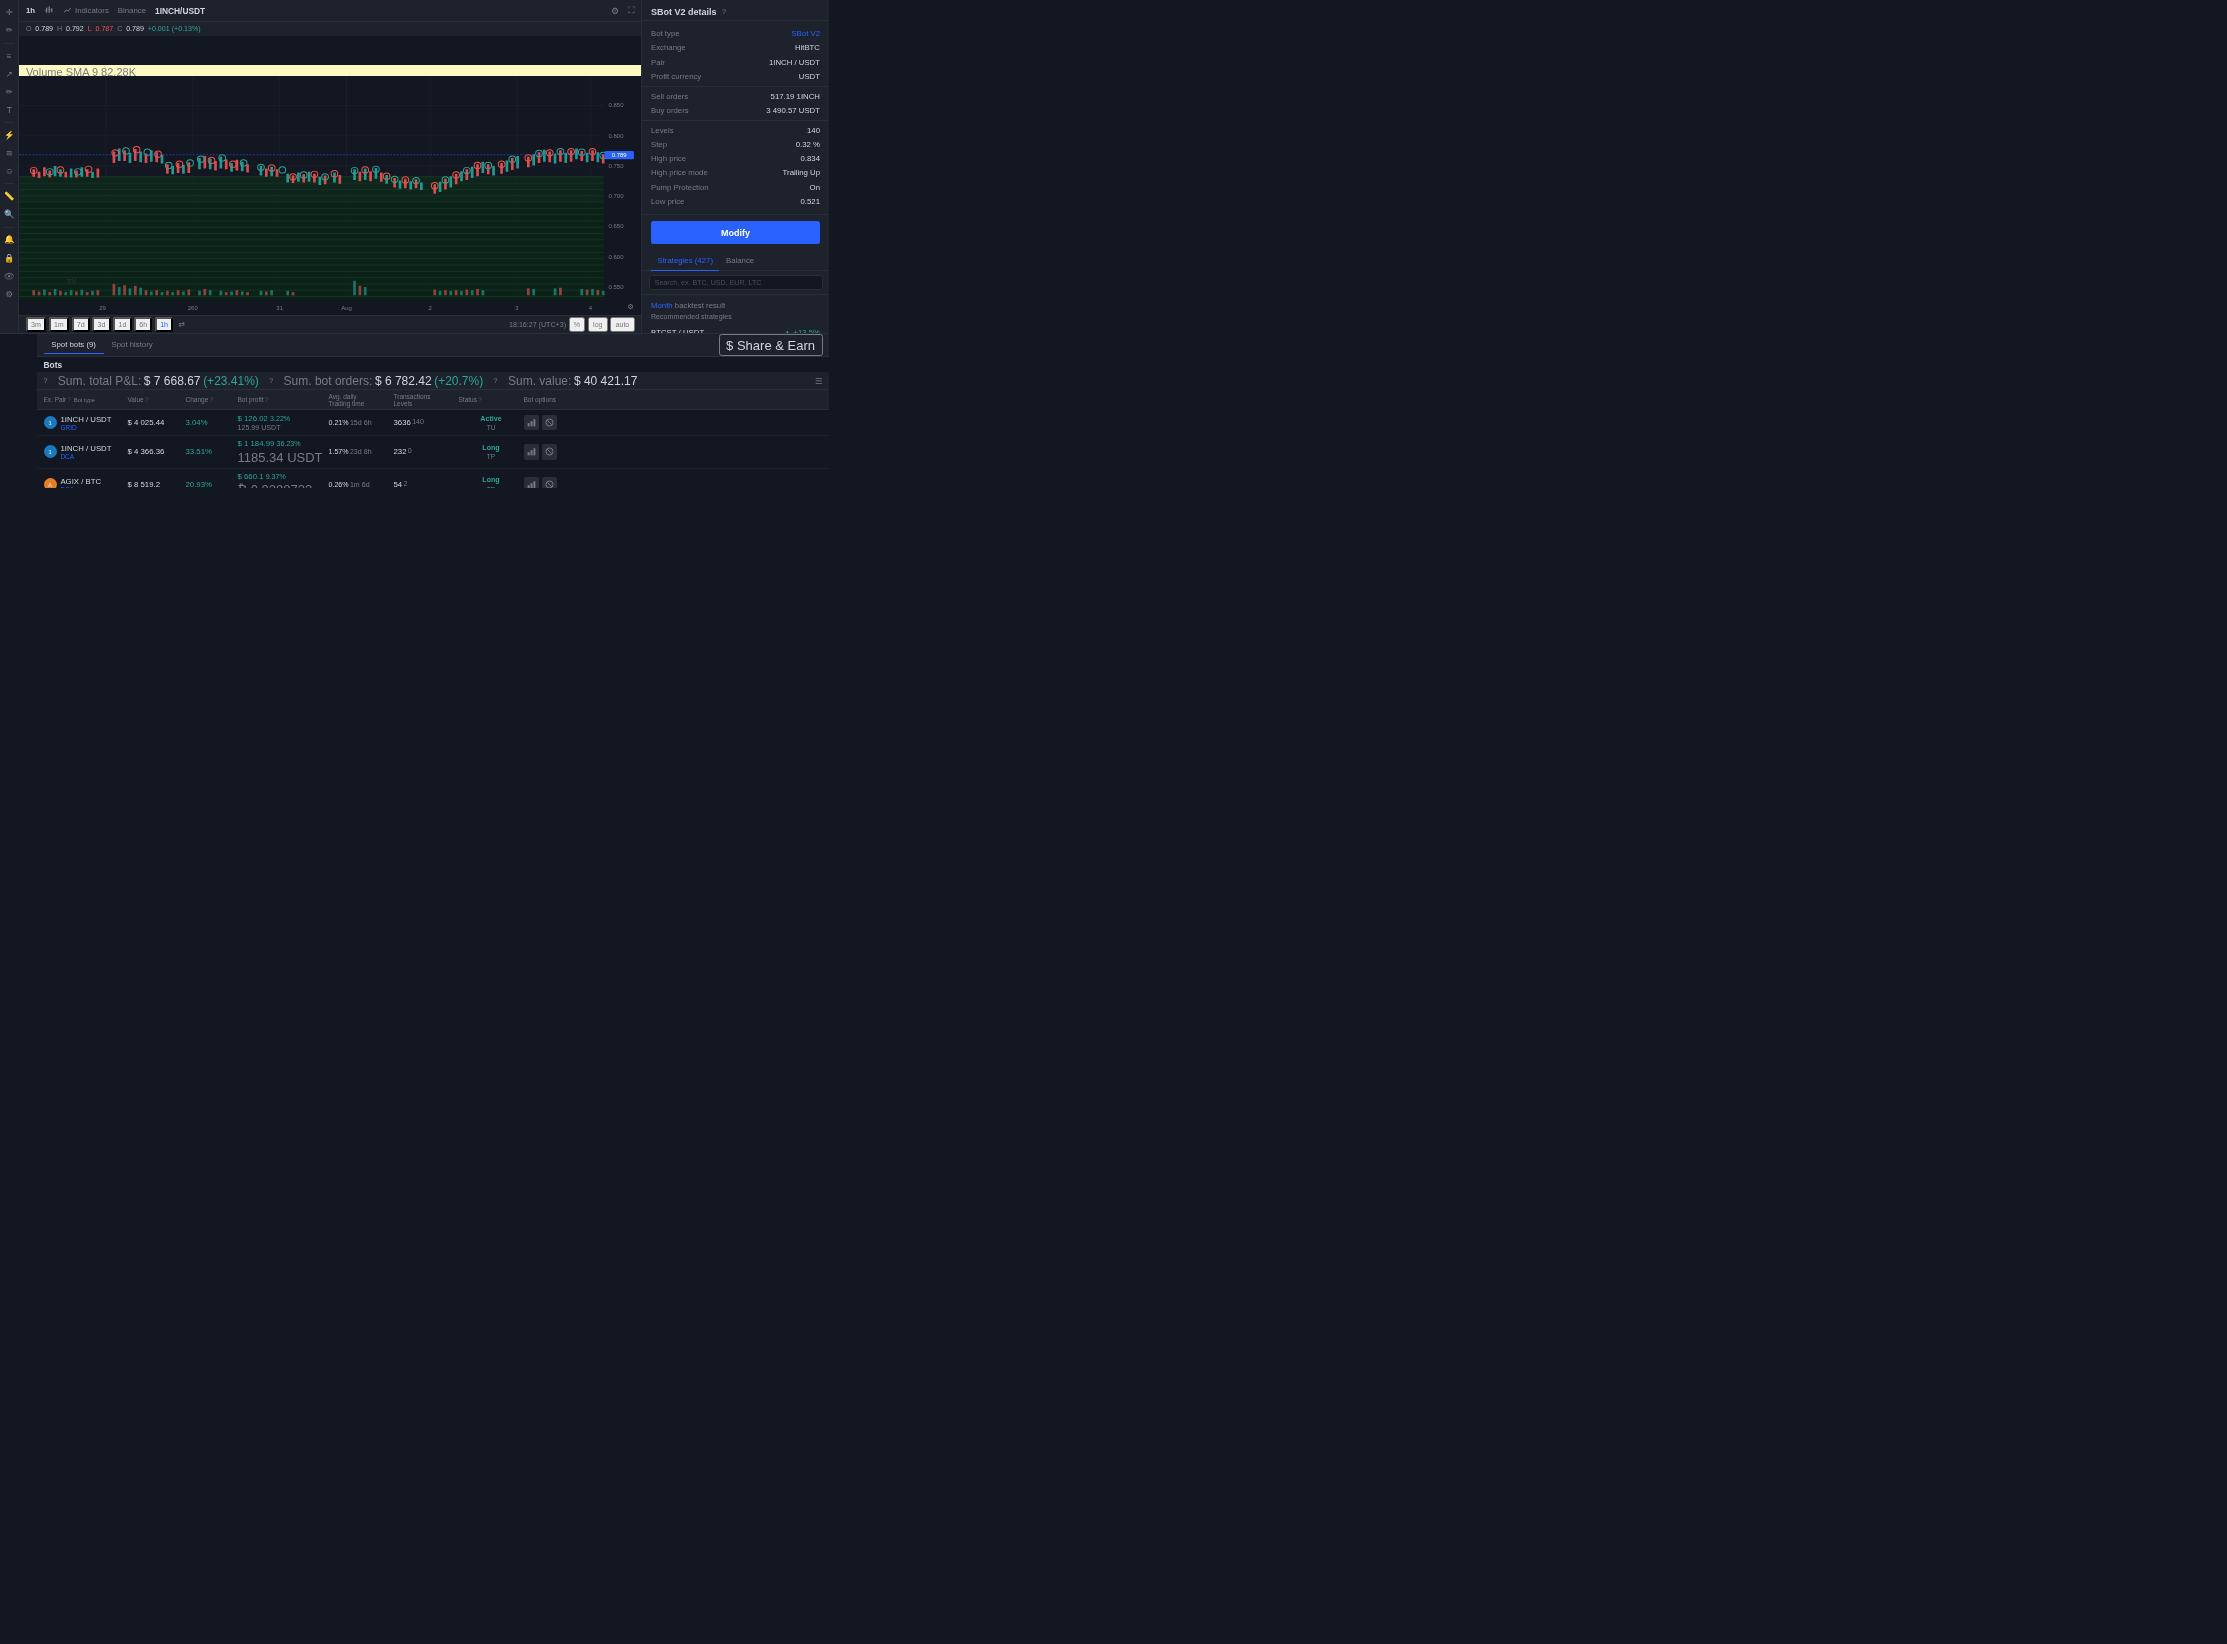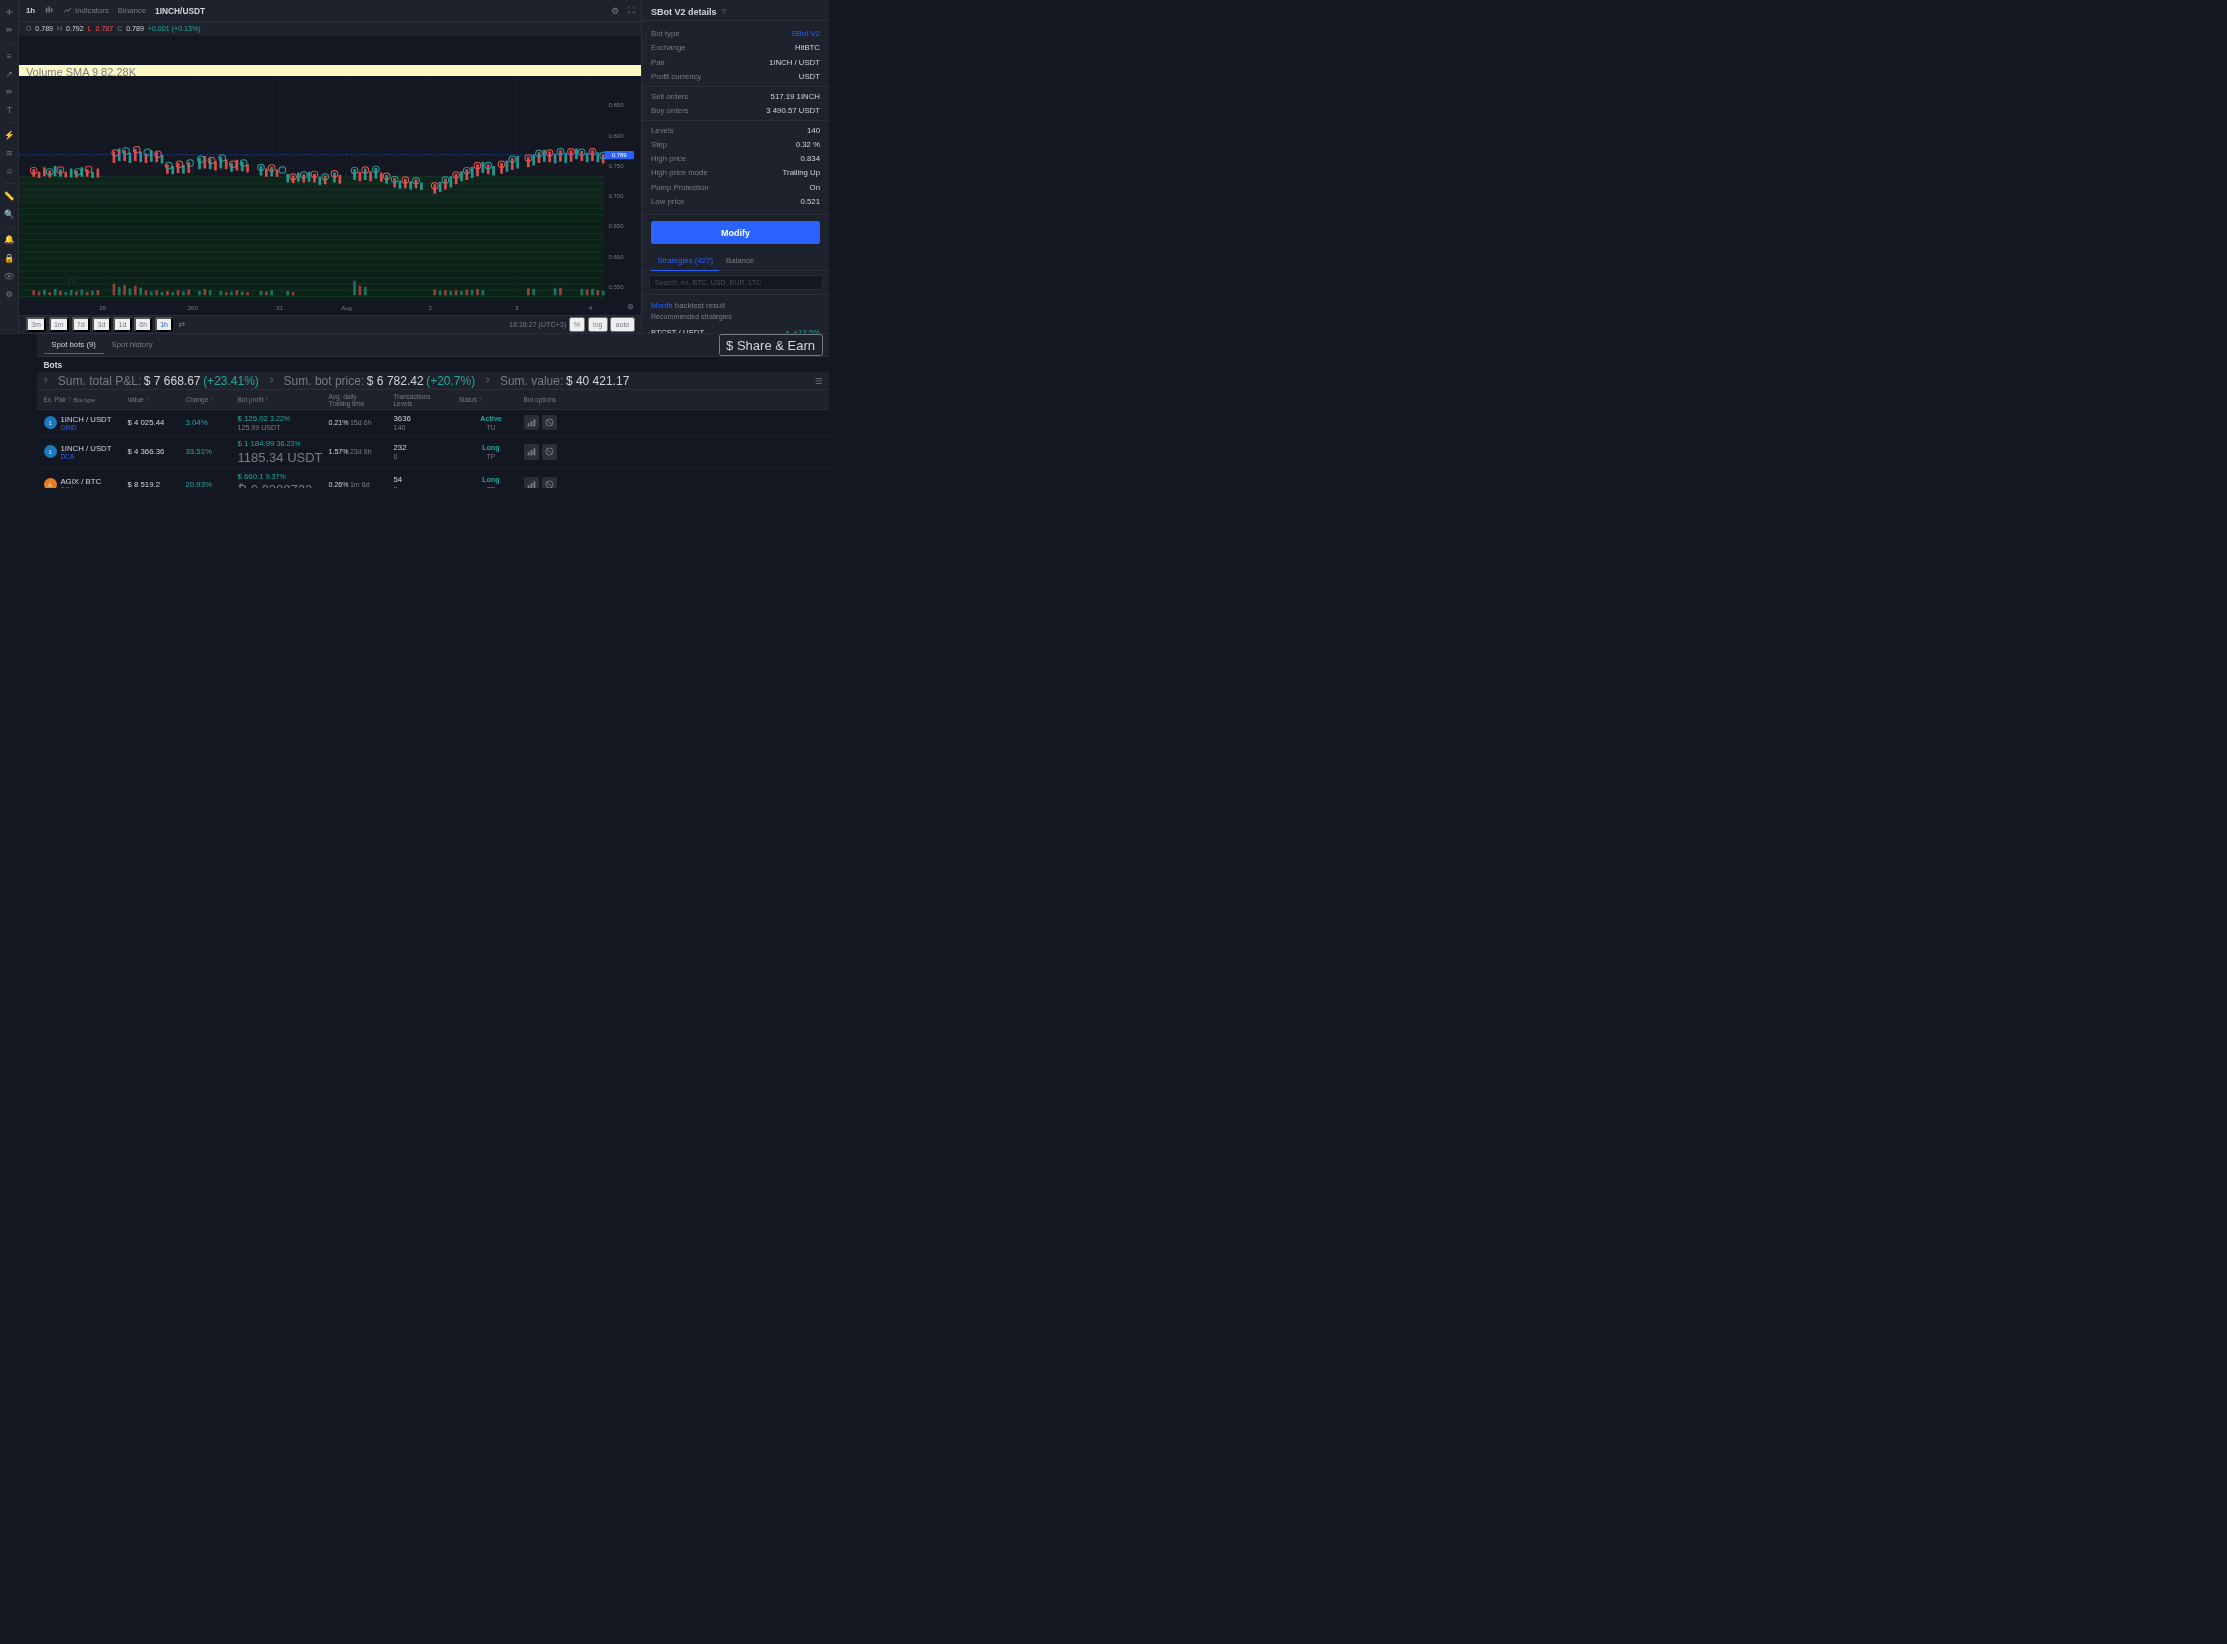--- a/index.html
+++ b/index.html
@@ -388,21 +388,21 @@
       border-bottom: 0.6px solid #1e222d;
       align-items: center;
     }
     .table-row .pair-cell { display: flex; flex-direction: column; gap: 1.3px; }
     .table-row .pair-name { color: #d1d4dc; font-size: 7.8px; font-weight: 500; }
     .table-row .bot-type { color: #2962ff; font-size: 6.5px; }
     .table-row .cell { font-size: 7.8px; color: #d1d4dc; }
     .table-row .positive { color: #26a69a; }
     .table-row .profit-cell { display: flex; flex-direction: column; gap: 1.3px; }
     .table-row .trading-cell { display: flex; gap: 1.3px; font-size: 7.1px; color: #787b86; }
-    .table-row .tx-cell { display: flex; flex-direction: column; gap: 1.3px; }
+    .table-row .tx-cell { display: flex; flex-direction: row; gap: 1.3px; }
     .table-row .status-badge {
       display: inline-flex;
       flex-direction: column;
       align-items: center;
       gap: 1.3px;
     }
     .status-active { color: #26a69a; font-size: 7.1px; font-weight: 600; }
     .status-sub { color: #787b86; font-size: 6.5px; }
     .actions-cell { display: flex; gap: 2.6px; align-items: center; }
     .action-btn {
@@ -922,21 +922,21 @@
     </div>
     <div class="bots-summary">
       <span style="color:#787b86;font-size:7.1px;">?</span>
       <span class="sum-item">
         <span class="sum-label">Sum. total P&amp;L:</span>
         <span class="sum-val">$ 7 668.67</span>
         <span class="positive">(+23.41%)</span>
       </span>
       <span style="color:#787b86;font-size:7.1px;">?</span>
       <span class="sum-item">
-        <span class="sum-label">Sum. bot price:</span>
+        <span class="sum-label">Sum. bot orders:</span>
         <span class="sum-val">$ 6 782.42</span>
         <span class="positive">(+20.7%)</span>
       </span>
       <span style="color:#787b86;font-size:7.1px;">?</span>
       <span class="sum-item">
         <span class="sum-label">Sum. value:</span>
         <span class="sum-val">$ 40 421.17</span>
       </span>
       <span class="spacer"></span>
       <span class="filter-icon">☰</span>

